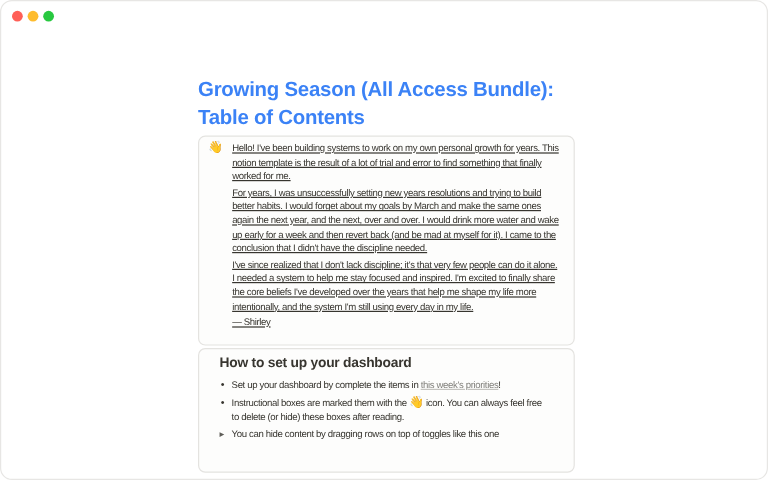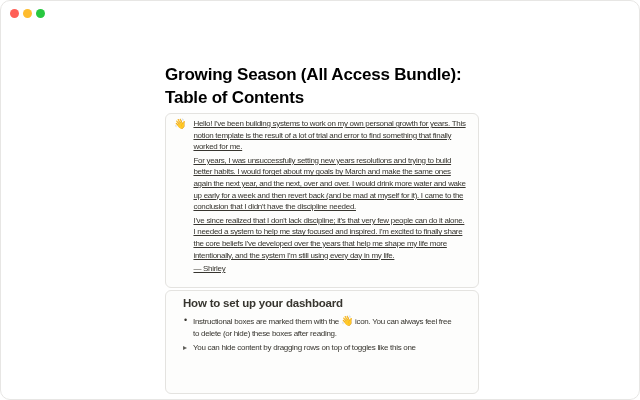--- a/index.html
+++ b/index.html
@@ -14,21 +14,21 @@
   .titlebar{position:absolute;top:8px;left:9px;display:flex;gap:4px;}
   .dot{width:9px;height:9px;border-radius:50%;display:inline-block;cursor:pointer;}
   .dot.red{background:#ff5f57;}
   .dot.yellow{background:#febc2e;}
   .dot.green{background:#28c840;}
 
   .content{position:absolute;left:164px;top:62px;width:316px;}
 
   h1.page-title{
     margin:0 0 4px 0;font-size:17px;line-height:23px;font-weight:700;
-    letter-spacing:-0.2px;color:#000000;
+    letter-spacing:-0.2px;color:#3b82f6;
   }
 
   .callout{
     box-sizing:border-box;width:314px;border:1px solid #e4e3e0;border-radius:6px;
     background:#fdfdfc;overflow:hidden;
   }
   .intro-callout{
     height:175px;padding:4px 10px 0 8px;display:flex;gap:7px;margin-bottom:2px;
   }
   .emoji{font-size:10px;line-height:12px;flex:0 0 auto;}
@@ -87,20 +87,23 @@
         <p>For years, I was unsuccessfully setting new years resolutions and trying to build better habits. I would forget about my goals by March and make the same ones again the next year, and the next, over and over. I would drink more water and wake up early for a week and then revert back (and be mad at myself for it). I came to the conclusion that I didn't have the discipline needed.</p>
         <p>I've since realized that I don't lack discipline; it's that very few people can do it alone. I needed a system to help me stay focused and inspired. I'm excited to finally share the core beliefs I've developed over the years that help me shape my life more intentionally, and the system I'm still using every day in my life.</p>
         <p>— Shirley</p>
       </div>
     </div>
 
     <div class="callout setup-callout">
       <h3 class="section-heading">How to set up your dashboard</h3>
       <ul class="bullets">
         <li>
+          <span>Set up your dashboard by complete the items in </span><a class="page-link-gray">this week's priorities</a><span>!</span>
+        </li>
+        <li>
           <span>Instructional boxes are marked them with the </span><span class="emoji wave">👋</span><span> icon. You can always feel free to delete (or hide) these boxes after reading.</span>
         </li>
       </ul>
       <div class="toggle-row">
         <span class="toggle-arrow">▸</span>
         <span>You can hide content by dragging rows on top of toggles like this one</span>
       </div>
     </div>
 
   </div>

